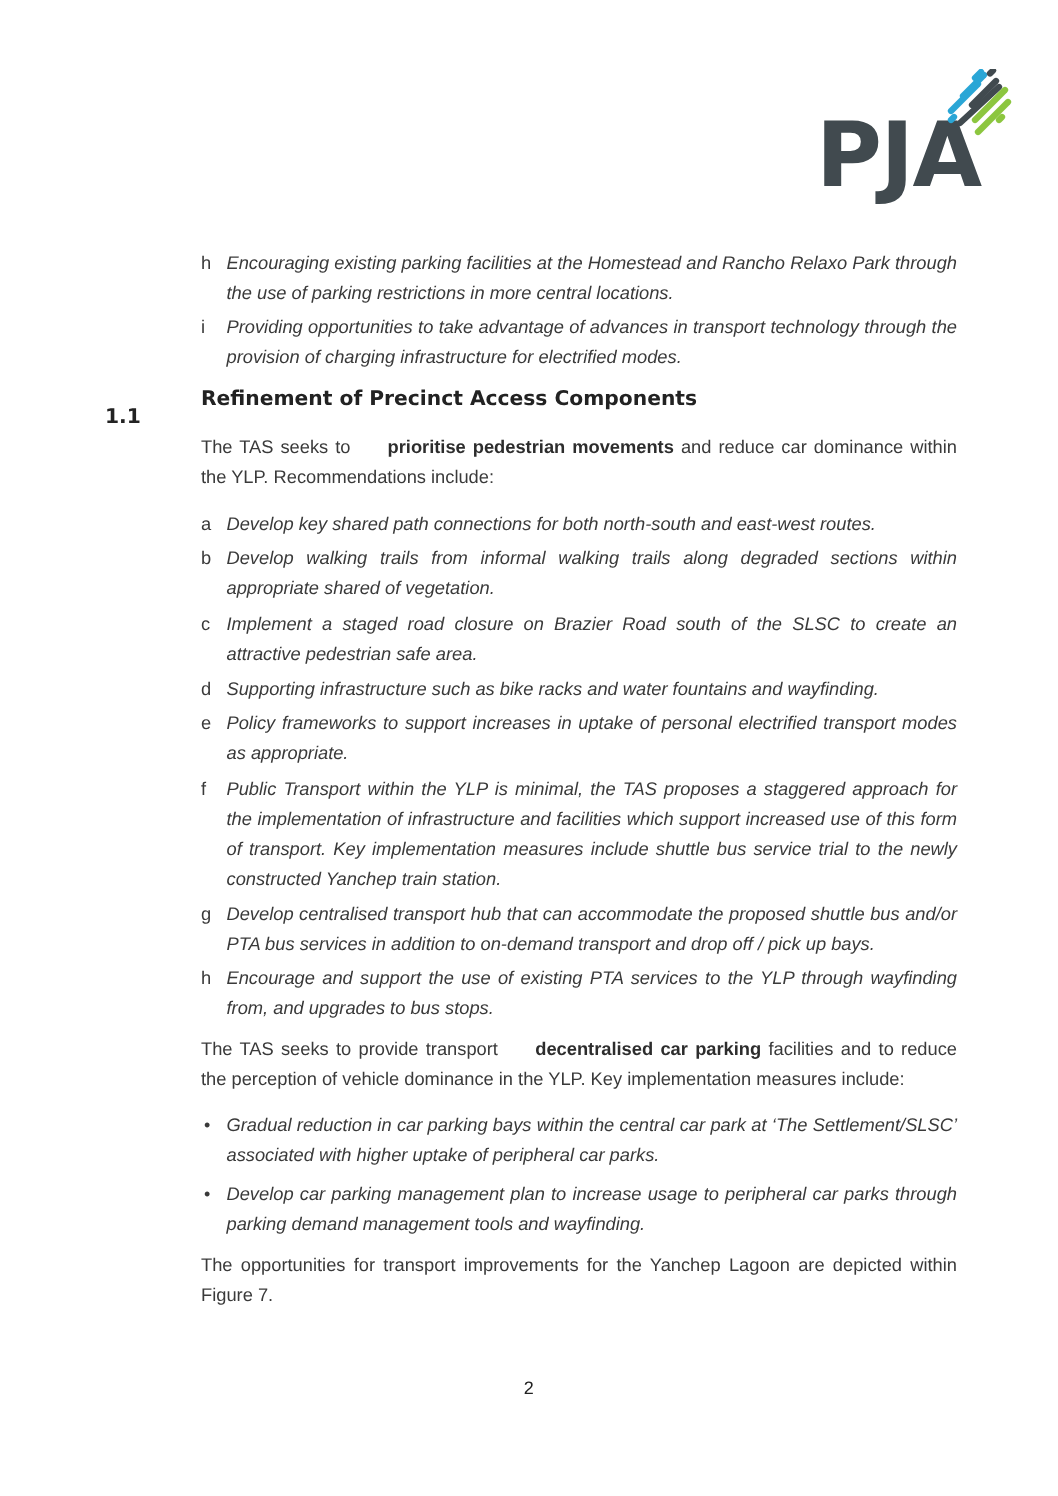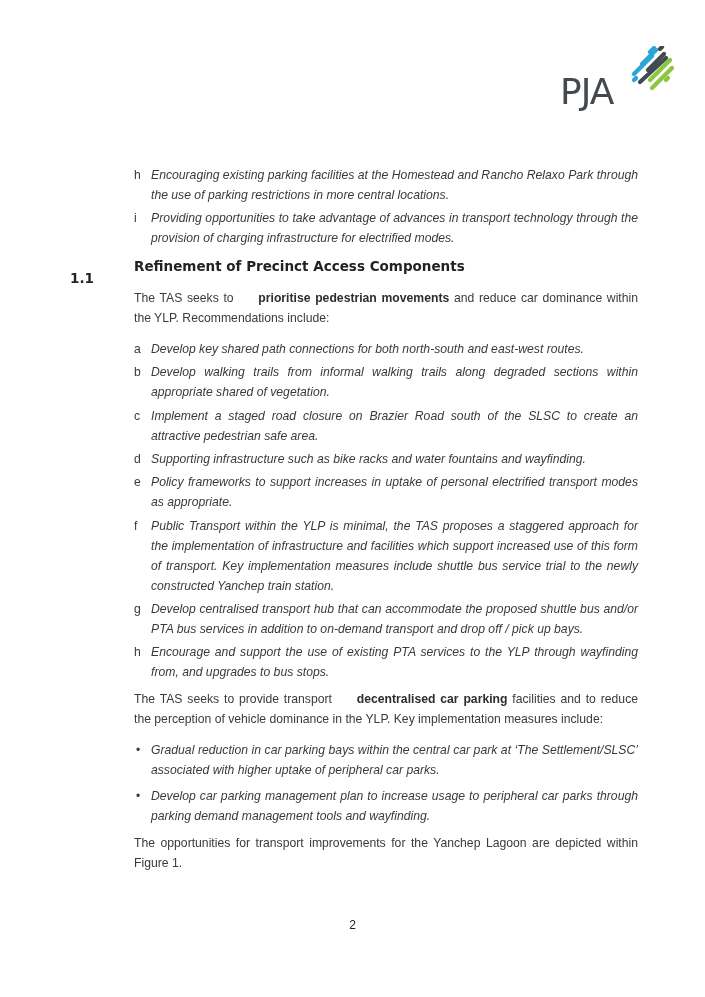--- a/index.html
+++ b/index.html
@@ -3,23 +3,23 @@
   <meta charset="utf-8">
   <style>
     html, body { margin: 0; padding: 0; background: #ffffff; }
     body {
       width: 705px; height: 997px; position: relative; overflow: hidden;
       font-family: "Liberation Sans", sans-serif;
       color: #3a3a3a;
     }
     .logo { position: absolute; left: 544px; top: 46px; width: 132px; height: 80px; }
     .logo-text {
-      position: absolute; left: 16px; top: 28px;
-      font-family: "DejaVu Sans", sans-serif; font-weight: normal;
-      font-size: 36px; letter-spacing: -1px; color: #414a4f; line-height: 1;
+      position: absolute; left: 0; top: 28px;
+      font-family: "DejaVu Sans", sans-serif; font-weight: bold;
+      font-size: 60px; letter-spacing: -1px; color: #414a4f; line-height: 1;
     }
     .logo svg { position: absolute; left: 86px; top: 0; }
 
     .content { position: absolute; left: 0; top: 0; width: 705px; }
     .list-item {
       position: absolute; left: 134px; width: 504px;
       font-size: 12.2px; line-height: 20px; color: #3a3a3a;
     }
     .list-item .marker { position: absolute; left: 0; top: 0; width: 16px; }
     .list-item .text { margin-left: 17px; text-align: justify; display: block; font-style: italic; }
@@ -124,16 +124,16 @@
 
   <div class="list-item bullet" style="top:740px">
     <span class="marker">•</span>
     <span class="text">Gradual reduction in car parking bays within the central car park at ‘The Settlement/SLSC’ associated with higher uptake of peripheral car parks.</span>
   </div>
   <div class="list-item bullet" style="top:786px">
     <span class="marker">•</span>
     <span class="text">Develop car parking management plan to increase usage to peripheral car parks through parking demand management tools and wayfinding.</span>
   </div>
 
-  <div class="para" style="top:833px">The opportunities for transport improvements for the Yanchep Lagoon are depicted within Figure 1.</div>
+  <div class="para" style="top:833px">The opportunities for transport improvements for the Yanchep Lagoon are depicted within Figure 7.</div>
 
   <div class="page-num">2</div>
 </div>
 
 </body></html>

